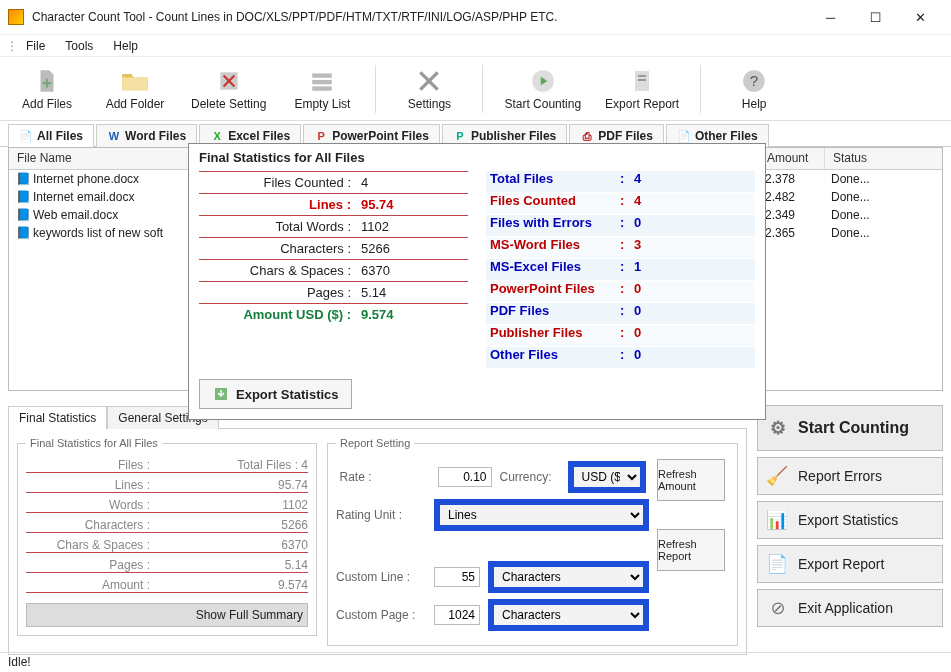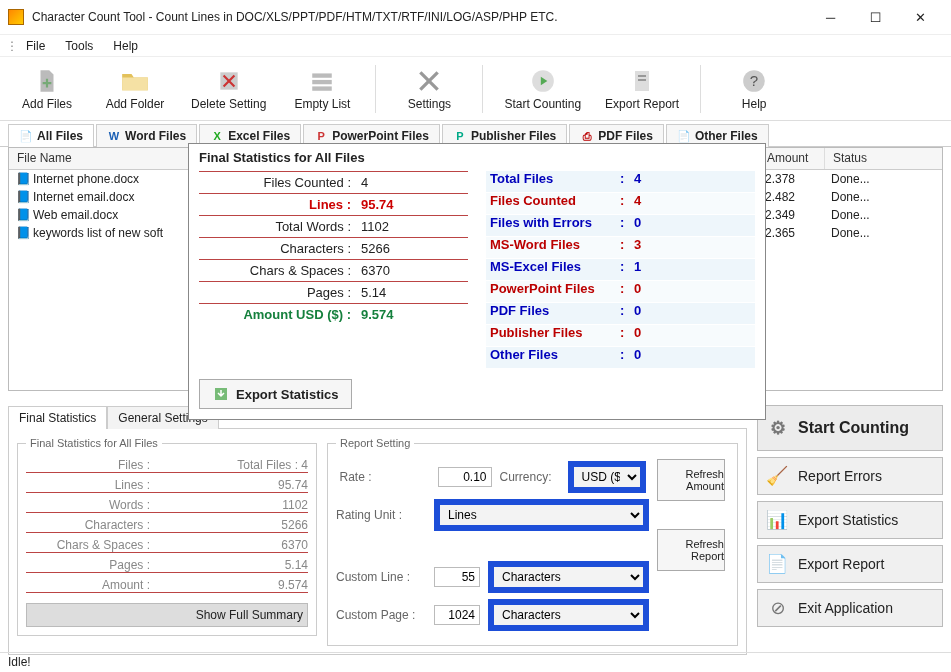--- a/index.html
+++ b/index.html
@@ -75,21 +75,21 @@
 legend { font-size:11px; color:#666; padding:0 4px; }
 .fs-row { display:flex; align-items:center; height:20px; }
 .fs-row .fk { width:130px; text-align:right; color:#888; font-size:12px; padding-right:6px; border-bottom:1px solid #b44; }
 .fs-row .fv { color:#888; font-size:12px; padding-left:4px; border-bottom:1px solid #b44; flex:1;text-align:right; }
 .fullsum { width:100%; margin-top:8px; background:#ddd; border:1px solid #bbb; padding:4px; text-align:right; cursor:default; }
 
 .rsgroup .rsrow { display:flex; align-items:center; margin:6px 0; gap:8px;justify-content:center; }
 .rsgroup .rslbl { width:90px; color:#666; font-size:12px; }
 .rsgroup .rsinput { width:54px; border:1px solid #bbb; padding:2px 4px; font-size:12px; text-align:right; }
 .rsgroup .rsselect { border:6px solid #1d4ed8; padding:2px 4px; font-size:12px; background:#f3f3f3; }
-.refreshbtn { width:68px; height:42px; border:1px solid #aaa; background:#f6f6f6; font-size:11px; text-align:right; display:flex; align-items:center; justify-content:center; cursor:default; }
+.refreshbtn { width:68px; height:42px; border:1px solid #aaa; background:#f6f6f6; font-size:11px; text-align:left; display:flex; align-items:center; justify-content:center; cursor:default; }
 
 
 .rightactions { width:190px; display:flex; flex-direction:column; gap:6px; padding-left:4px; }
 .bigaction { display:flex; align-items:center; gap:10px; border:1px solid #bbb; background:#f0f0f0; padding:8px 10px; font-size:14px; cursor:default; }
 .bigaction.primary { font-size:16px; font-weight:bold; padding:12px 10px; background:#ececec; }
 .bigaction .aicon { width:20px; height:20px; display:flex; align-items:center; justify-content:center; color:#777; font-size:18px; }
 
 
 .statusbar { position:absolute; bottom:0; left:0; right:0; height:20px; border-top:1px solid #ddd; padding:2px 8px; font-size:12px; }
 

